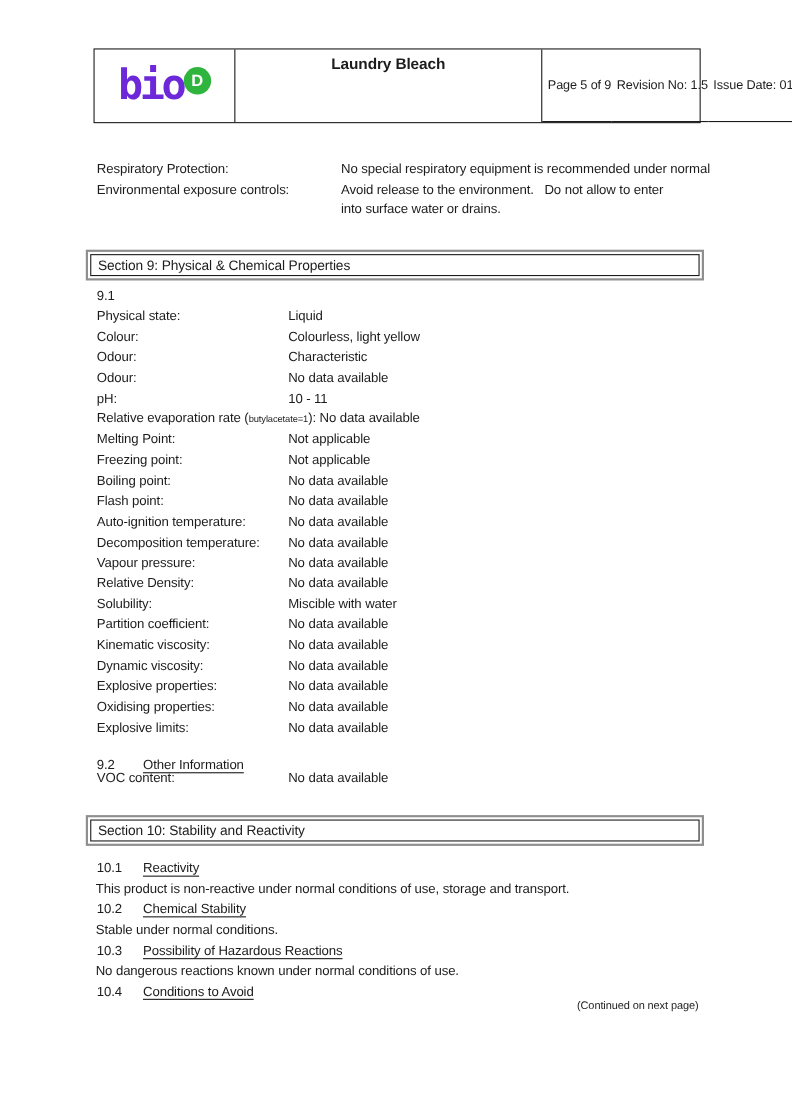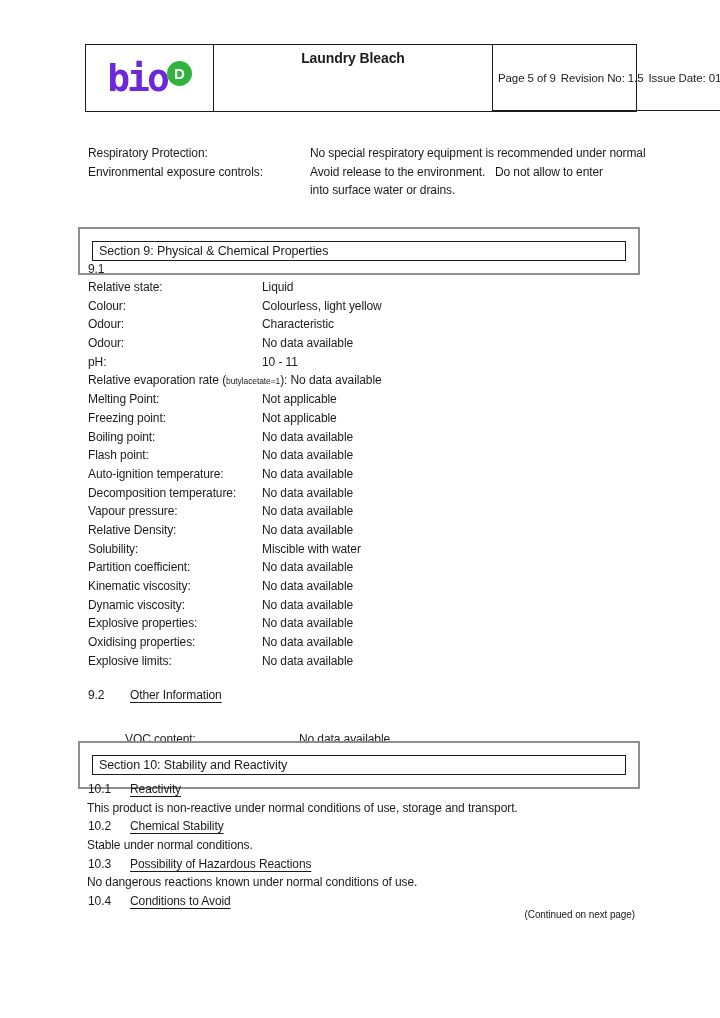--- a/index.html
+++ b/index.html
@@ -74,21 +74,21 @@
   .kvrow .v-wide { left:225px; }
   .kvrow .h-num { left:3px; }
   .kvrow .h-title { left:45px; text-decoration:underline; text-underline-offset:3px; }
   .bodyline { height:18.7px; padding-left:2px; line-height:18.7px; white-space:pre; }
   .small-sub { font-size:8.5px; }
 
   
   .secbar {
     position:absolute; left:78px; width:562px;
     border:2px solid #8f8f8f; background:#ffffff;
-    padding:12px; box-sizing:border-box;
+    padding:2px; box-sizing:border-box;
   }
   .secbar-inner {
     border:1px solid #1c1c1c;
     padding:2px 6px; font-size:12.5px; white-space:pre;
   }
 
   .continued {
     position:absolute; right:85px; top:909px;
     font-size:10px; color:#222;
   }
@@ -134,21 +134,21 @@
   </div>
 
   <div class="block" style="top:260px;">
     <div class="kvrow">
       <span class="h-num k">9.1</span>
     </div>
   </div>
 
   <div class="block" style="top:278px;">
     <div class="kvrow">
-        <span class="k">Relative state:</span>
+        <span class="k">Physical state:</span>
         <span class="v">Liquid</span>
       </div>
     <div class="kvrow">
         <span class="k">Colour:</span>
         <span class="v">Colourless, light yellow</span>
       </div>
     <div class="kvrow">
         <span class="k">Odour:</span>
         <span class="v">Characteristic</span>
       </div>
@@ -224,21 +224,21 @@
         <span class="v">No data available</span>
       </div>
   </div>
 
   <div class="block" style="top:686px;">
     <div class="kvrow">
       <span class="h-num k">9.2</span>
       <span class="h-title t">Other Information</span>
     </div>
   </div>
-  <div class="block" style="top:730px;margin-left:37px;">
+  <div class="block" style="top:698px;">
     <div class="kvrow">
       <span class="k">VOC content:</span>
       <span class="v">No data available</span>
     </div>
   </div>
 
   <div class="secbar" style="top:741px;">
     <div class="secbar-inner">Section 10: Stability and Reactivity</div>
   </div>
 

